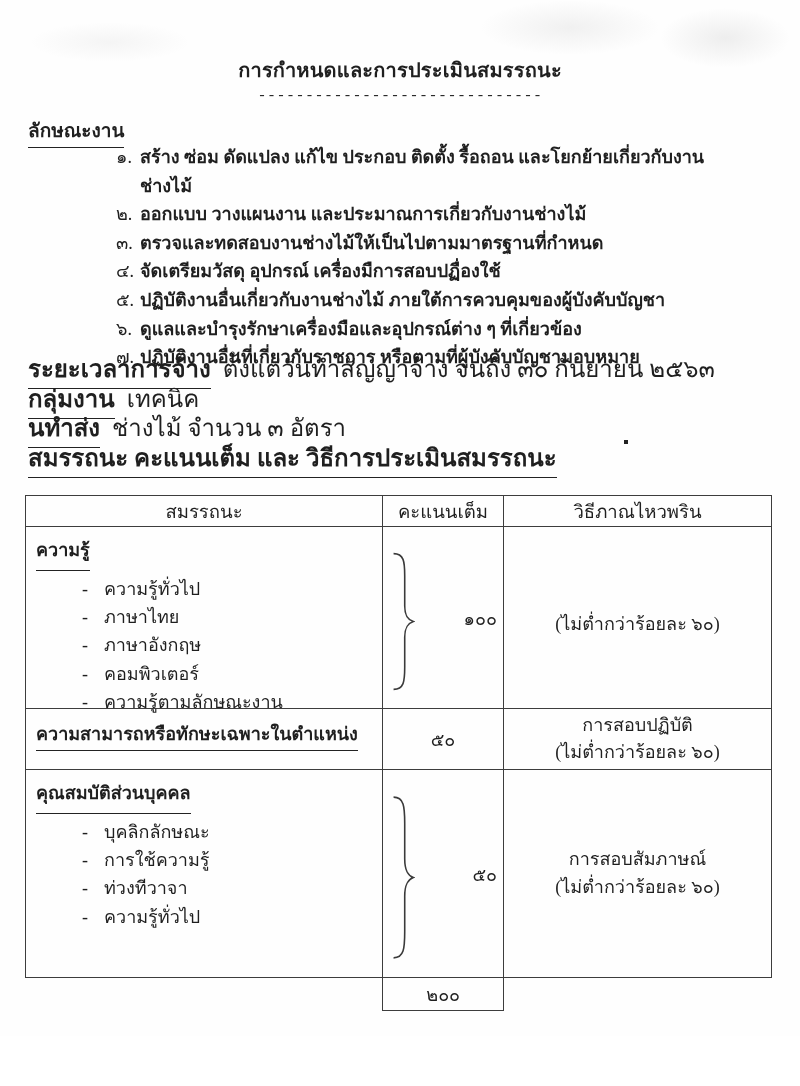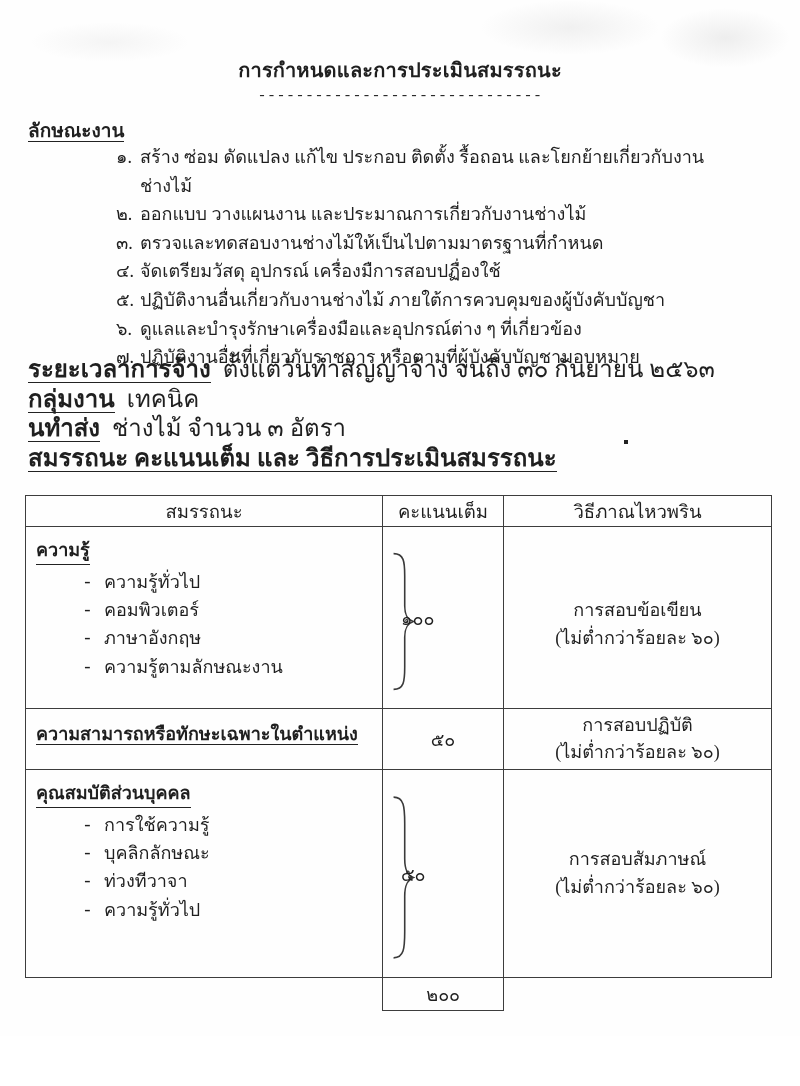--- a/index.html
+++ b/index.html
@@ -26,26 +26,26 @@
   }
   .title-divider{
     position:absolute;left:0;top:88px;width:100%;
     text-align:center;font-size:15px;color:#2a2a2a;letter-spacing:0.5px;
     font-family:"Liberation Mono","DejaVu Sans Mono",monospace;
   }
   .sec-heading{
     position:absolute;left:28px;top:115px;
     font-size:19px;font-weight:600;
   }
-  .u{border-bottom:1.6px solid #222;padding-bottom:0;font-family:Liberation Serif, serif;}
+  .u{border-bottom:1.6px solid #222;padding-bottom:6px;font-family:Liberation Serif, serif;}
 
   .duties{position:absolute;left:116px;top:143px;width:640px;}
   .duty{display:flex;line-height:28.6px;font-size:18px;}
   .duty .num{width:24px;flex:0 0 24px;}
-  .duty .txt{flex:1;}
+  .duty .txt{flex:1;font-weight:bold;}
 
   .info-line{position:absolute;left:28px;font-size:24px;white-space:nowrap;}
   .info-line .lbl{font-weight:600;}
   .info-line .val{margin-left:12px;}
   .il1{top:349px;} .il2{top:379px;} .il3{top:408px;}
   .il4{top:438px;font-weight:600;}
 
   .ink-dot{position:absolute;left:624px;top:440px;width:4px;height:4px;background:#222;}
 
   
@@ -56,27 +56,27 @@
     grid-template-rows:31px 182px 61px 207px;
     border:1.6px solid #3d3d3d;
     box-sizing:border-box;
   }
   .cell{box-sizing:border-box;position:relative;font-size:18px;}
   .br{border-right:1.4px solid #3d3d3d;}
   .bb{border-bottom:1.4px solid #3d3d3d;}
   .th{display:flex;align-items:center;justify-content:center;font-size:18.5px;}
   .comp-cell{padding:8px 10px 4px 10px;}
   .comp-cell .comp-head{font-weight:600;display:inline-block;}
-  .sub-items{margin-top:4px;font-family:Liberation Mono, monospace;}
+  .sub-items{margin-top:4px;}
   .sub-item{display:flex;line-height:28.2px;margin-left:46px;}
   .sub-item::before{content:"-";flex:0 0 22px;}
   .skill-cell{padding:10px 10px;}
   .score-cell{display:flex;align-items:center;justify-content:center;}
   .score-cell.with-brace .score{position:absolute;left:18px;right:6px;top:50%;
-    transform:translateY(-50%);text-align:left;}
+    transform:translateY(-50%);text-align:right;}
   .brace{position:absolute;left:8px;top:24px;bottom:16px;width:24px;}
   .brace svg{width:100%;height:100%;}
   .method-cell{display:flex;flex-direction:column;align-items:center;justify-content:center;
     text-align:center;line-height:27.5px;}
   .method-cell.push-down{padding-top:14px;}
   .total-box{
     box-sizing:border-box;margin-left:357px;width:122.4px;height:33px;
     border:1.6px solid #3d3d3d;border-top:none;
     display:flex;align-items:center;justify-content:center;font-size:18px;
   }
@@ -145,54 +145,54 @@
     <div class="comp-table">
 
       <div class="cell th br bb">สมรรถนะ</div>
       <div class="cell th br bb">คะแนนเต็ม</div>
       <div class="cell th bb">วิธีภาณไหวพริน</div>
 
       <div class="cell comp-cell br bb">
         <span class="comp-head u">ความรู้</span>
         <div class="sub-items">
           <div class="sub-item">ความรู้ทั่วไป</div>
+          <div class="sub-item">ภาษาไทย</div>
+          <div class="sub-item">ภาษาอังกฤษ</div>
           <div class="sub-item">คอมพิวเตอร์</div>
-          <div class="sub-item">ภาษาอังกฤษ</div>
           <div class="sub-item">ความรู้ตามลักษณะงาน</div>
         </div>
       </div>
       <div class="cell score-cell with-brace br bb">
         <span class="brace">
           <svg viewBox="0 0 28 160" preserveAspectRatio="none" aria-hidden="true">
             <path d="M3 3 C15 3 16 12 16 28 L16 62 C16 74 20 78 26 80 C20 82 16 86 16 98 L16 132 C16 148 15 157 3 157" fill="none" stroke="#3a3a3a" stroke-width="1.6" vector-effect="non-scaling-stroke"></path>
           </svg>
         </span>
         <span class="score">๑๐๐</span>
       </div>
       <div class="cell method-cell push-down bb">
-        <span>การสอบข้อเขียน</span>
         <span>(ไม่ต่ำกว่าร้อยละ ๖๐)</span>
       </div>
 
       <div class="cell skill-cell br bb">
         <span class="comp-head u" style="font-weight:600;">ความสามารถหรือทักษะเฉพาะในตำแหน่ง</span>
       </div>
       <div class="cell score-cell br bb">
         <span class="score">๕๐</span>
       </div>
       <div class="cell method-cell bb">
         <span>การสอบปฏิบัติ</span>
         <span>(ไม่ต่ำกว่าร้อยละ ๖๐)</span>
       </div>
 
       <div class="cell comp-cell br">
         <span class="comp-head u">คุณสมบัติส่วนบุคคล</span>
         <div class="sub-items">
+          <div class="sub-item">บุคลิกลักษณะ</div>
           <div class="sub-item">การใช้ความรู้</div>
-          <div class="sub-item">บุคลิกลักษณะ</div>
           <div class="sub-item">ท่วงทีวาจา</div>
           <div class="sub-item">ความรู้ทั่วไป</div>
         </div>
       </div>
       <div class="cell score-cell with-brace br">
         <span class="brace">
           <svg viewBox="0 0 28 160" preserveAspectRatio="none" aria-hidden="true">
             <path d="M3 3 C15 3 16 12 16 28 L16 62 C16 74 20 78 26 80 C20 82 16 86 16 98 L16 132 C16 148 15 157 3 157" fill="none" stroke="#3a3a3a" stroke-width="1.6" vector-effect="non-scaling-stroke"></path>
           </svg>
         </span>

